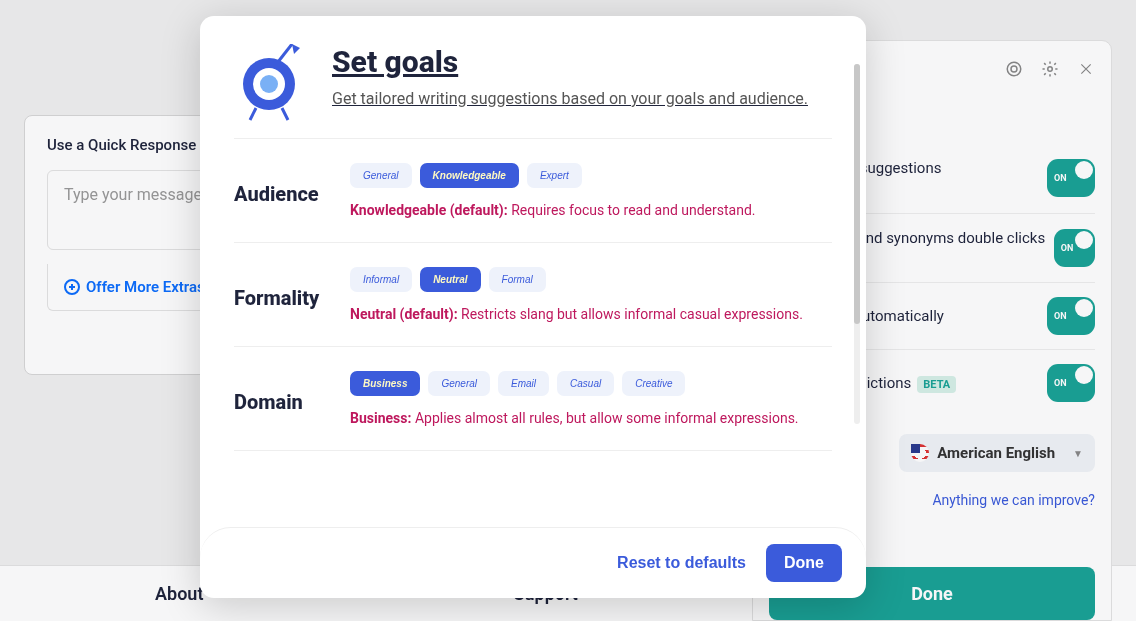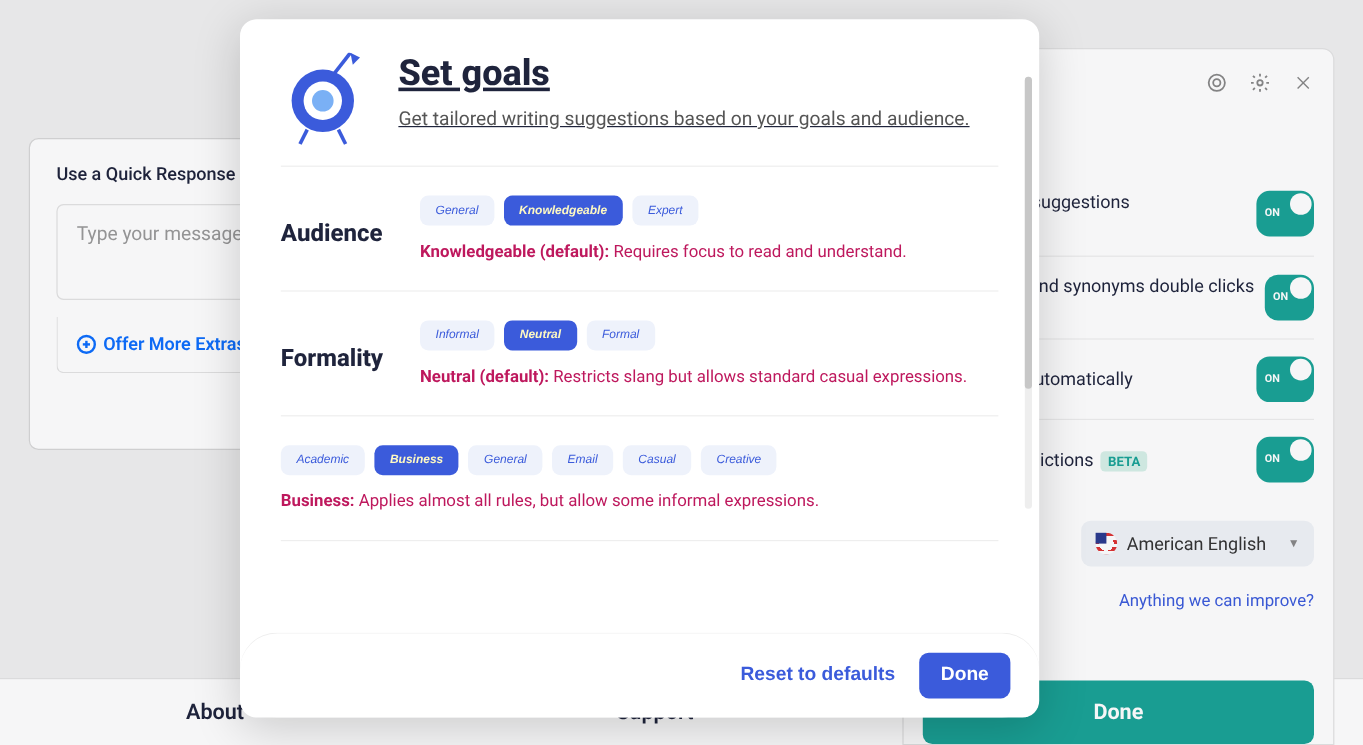--- a/index.html
+++ b/index.html
@@ -44,21 +44,21 @@
   .rp-top {display:flex; justify-content:flex-end; gap:18px; align-items:center; height:28px;}
   .rp-icon {width:18px;height:18px;display:inline-flex;align-items:center;justify-content:center;color:#777;}
   .rp-back {color:#3b5bdb; font-weight:700; font-size:17px; margin:18px 0 10px;}
   .rp-section-label{font-size:11px; letter-spacing:1px; font-weight:700; color:#888;}
   .rp-row {display:flex; align-items:center; justify-content:space-between; padding:14px 0; border-bottom:1px solid #eee;}
   .rp-row-text {font-size:15px; line-height:1.35;}
   .rp-row-text .sub{font-weight:600;}
   .toggle {width:48px;height:38px;border-radius:11px;background:#1aa396;position:relative;display:flex;align-items:center;font-size:9px;font-weight:700;color:#fff;padding-left:7px;}
   .toggle::after{content:"";position:absolute;right:2px;top:2px;width:18px;height:18px;background:#fff;border-radius:50%;}
   .rp-lang-row{display:flex;align-items:center;justify-content:space-between;padding:18px 0 10px;}
-  .lang-select{background:#f0f3f7;border-radius:8px;padding:10px 12px;display:flex;align-items:center;gap:8px;font-weight:400;font-size:15px;color:#333;}
+  .lang-select{background:#f0f3f7;border-radius:8px;padding:10px 12px;display:flex;align-items:center;gap:8px;font-weight:700;font-size:15px;color:#333;}
   .flag{width:18px;height:18px;border-radius:50%; background:
     radial-gradient(circle at center, #fff 0 6px, transparent 6px),
     repeating-linear-gradient(#d33 0 3px,#fff 3px 6px);
     position:relative;}
   .flag::before{content:"";position:absolute;left:0;top:0;width:9px;height:9px;background:#2a3b8f;}
   .improve-link{color:#3b5bdb;font-size:14px;}
   .rp-done{margin-top:auto;background:#1aa396;color:#fff;font-weight:700;font-size:18px;text-align:center;padding:16px;border-radius:8px;margin-bottom:0;}
   .beta-pill{background:#d6f0e8;color:#1aa396;font-size:11px;font-weight:700;padding:2px 6px;border-radius:4px;margin-left:6px;}
   .drag-dots{display:grid;grid-template-columns:repeat(3,3px);grid-template-rows:repeat(2,3px);gap:3px;}
   .drag-dots span{width:3px;height:3px;background:#bbb;border-radius:50%;}
@@ -227,28 +227,28 @@
     </div>
 
     <div class="section">
       <div class="sec-label">Formality</div>
       <div class="sec-body">
         <div class="pill-row">
           <button class="pill">Informal</button>
           <button class="pill active">Neutral</button>
           <button class="pill">Formal</button>
         </div>
-        <div class="sec-desc"><b>Neutral (default):</b><span> Restricts slang but allows standard casual expressions.</span></div>
+        <div class="sec-desc"><b>Neutral (default):</b><span> Restricts slang but allows informal casual expressions.</span></div>
       </div>
     </div>
 
     <div class="section">
+      <div class="sec-label">Domain</div>
       <div class="sec-body">
         <div class="pill-row">
-          <button class="pill">Academic</button>
           <button class="pill active">Business</button>
           <button class="pill">General</button>
           <button class="pill">Email</button>
           <button class="pill">Casual</button>
           <button class="pill">Creative</button>
         </div>
         <div class="sec-desc"><b>Business:</b><span> Applies almost all rules, but allow some informal expressions.</span></div>
       </div>
     </div>
 

